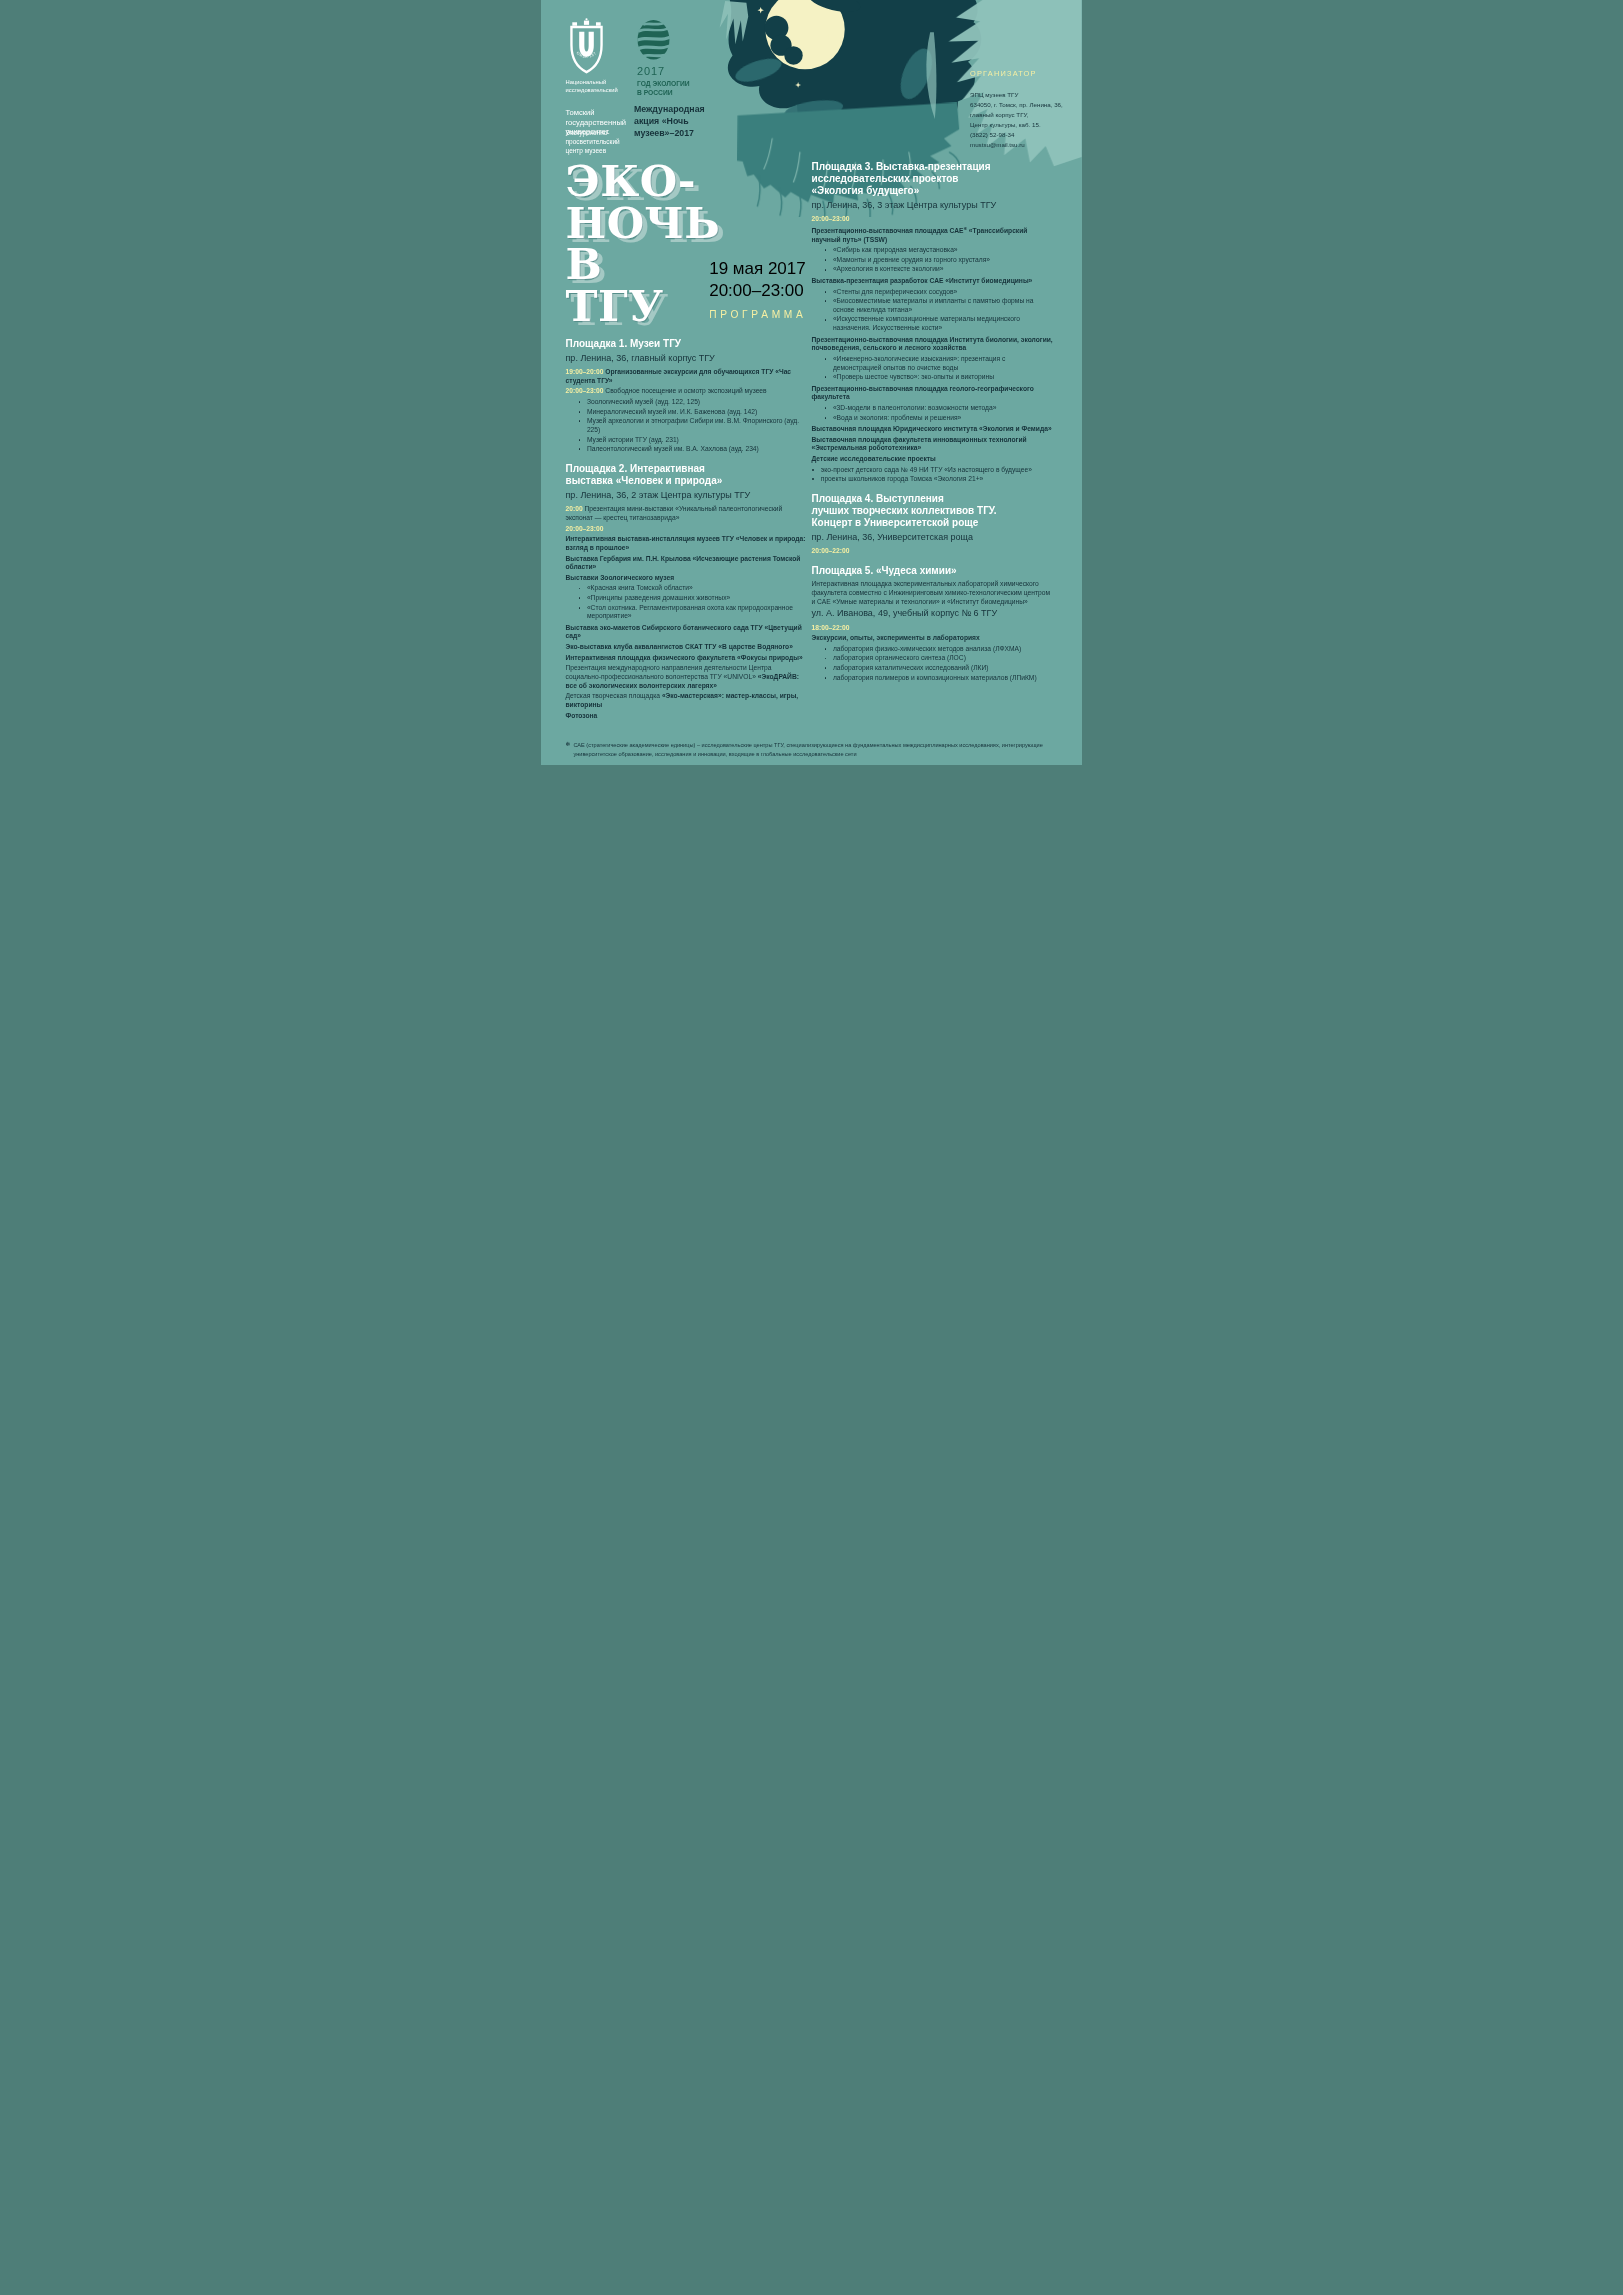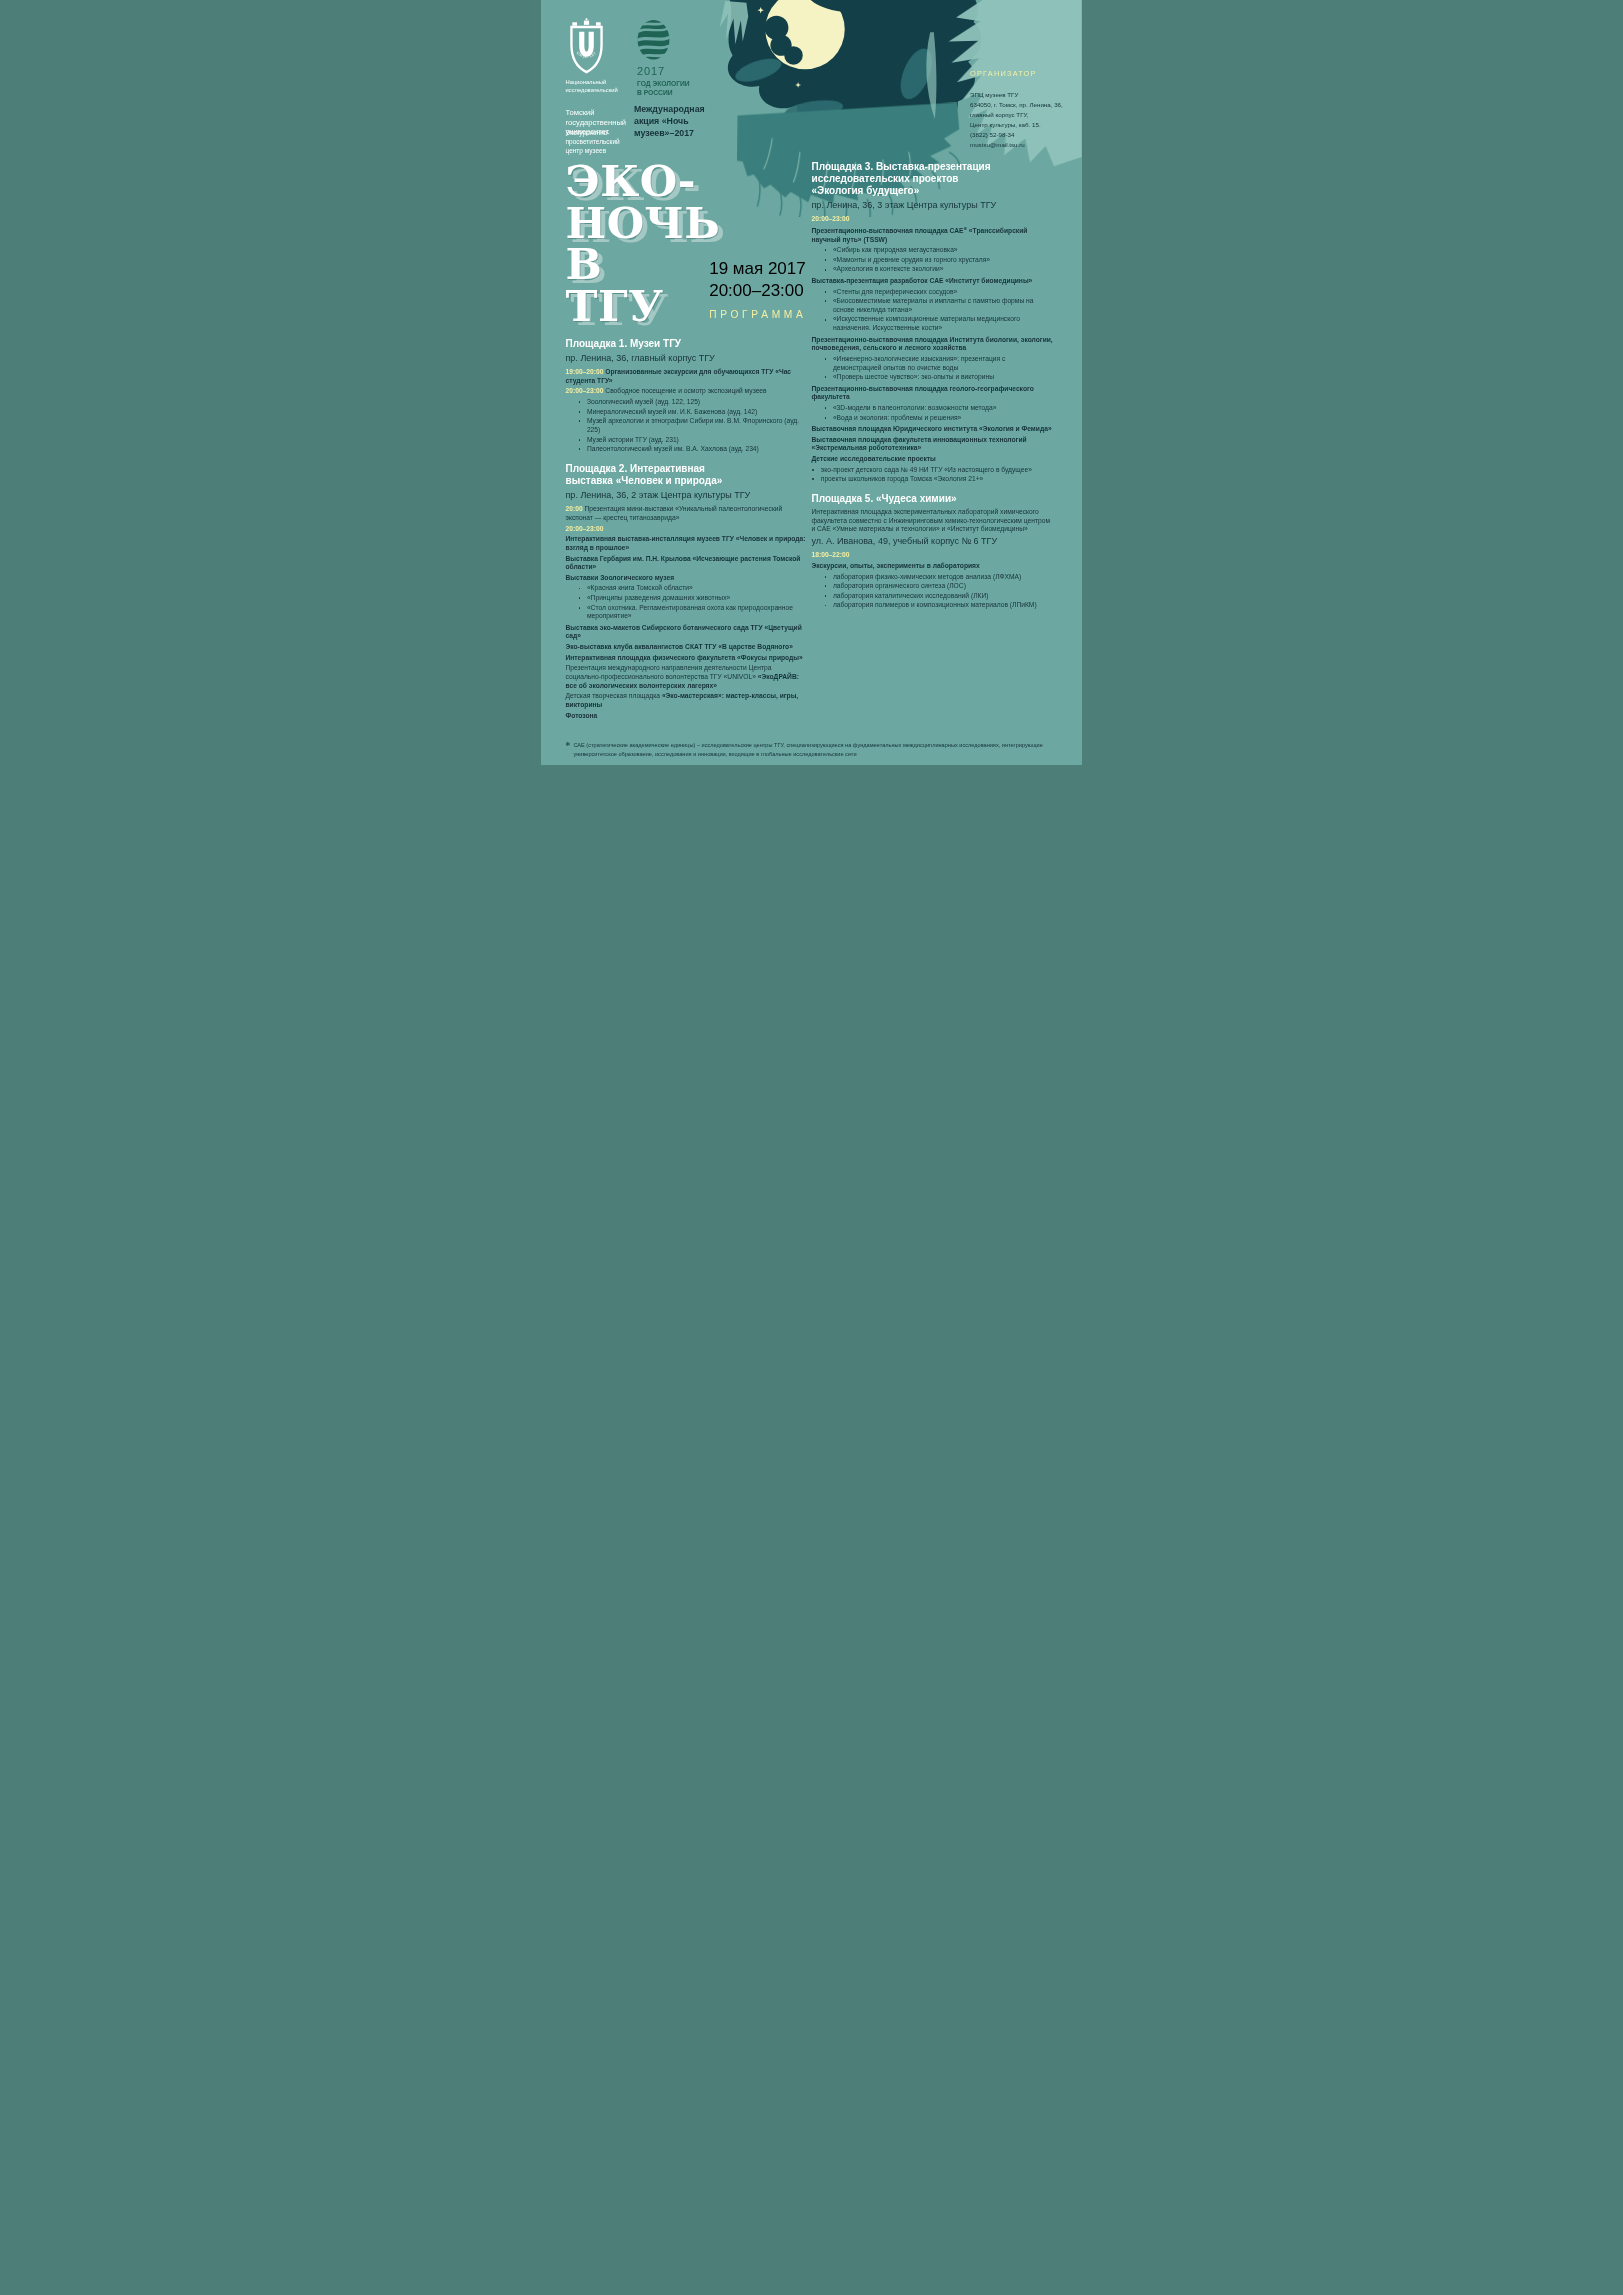--- a/index.html
+++ b/index.html
@@ -325,20 +325,27 @@
               <span class="dot"></span>
               <span>эко-проект детского сада № 49 НИ ТГУ «Из настоящего в будущее»</span>
             </div>
             <div class="bullet-item">
               <span class="dot"></span>
               <span>проекты школьников города Томска «Экология 21+»</span>
             </div>
           </div>
         </section>
         <section class="section">
+          <h2 class="section-heading">Площадка 4. Выступления
+лучших творческих коллективов ТГУ.
+Концерт в Университетской роще</h2>
+          <div class="address">пр. Ленина, 36, Университетская роща</div>
+          <div class="time-line"><span class="time-badge">20:00–22:00</span></div>
+        </section>
+        <section class="section">
           <h2 class="section-heading">Площадка 5. «Чудеса химии»</h2>
           <p class="para"><span>Интерактивная площадка экспериментальных лабораторий химического факультета совместно с Инжиниринговым химико-технологическим центром и САЕ «Умные материалы и технологии» и «Институт биомедицины»</span></p>
           <div class="address">ул. А. Иванова, 49, учебный корпус № 6 ТГУ</div>
           <div class="time-line"><span class="time-badge">18:00–22:00</span></div>
           <p class="para"><span class="b">Экскурсии, опыты, эксперименты в лабораториях</span></p>
           <div class="bullets">
             <div class="bullet-item">
               <span class="dot"></span>
               <span>лаборатория физико-химических методов анализа (ЛФХМА)</span>
             </div>

